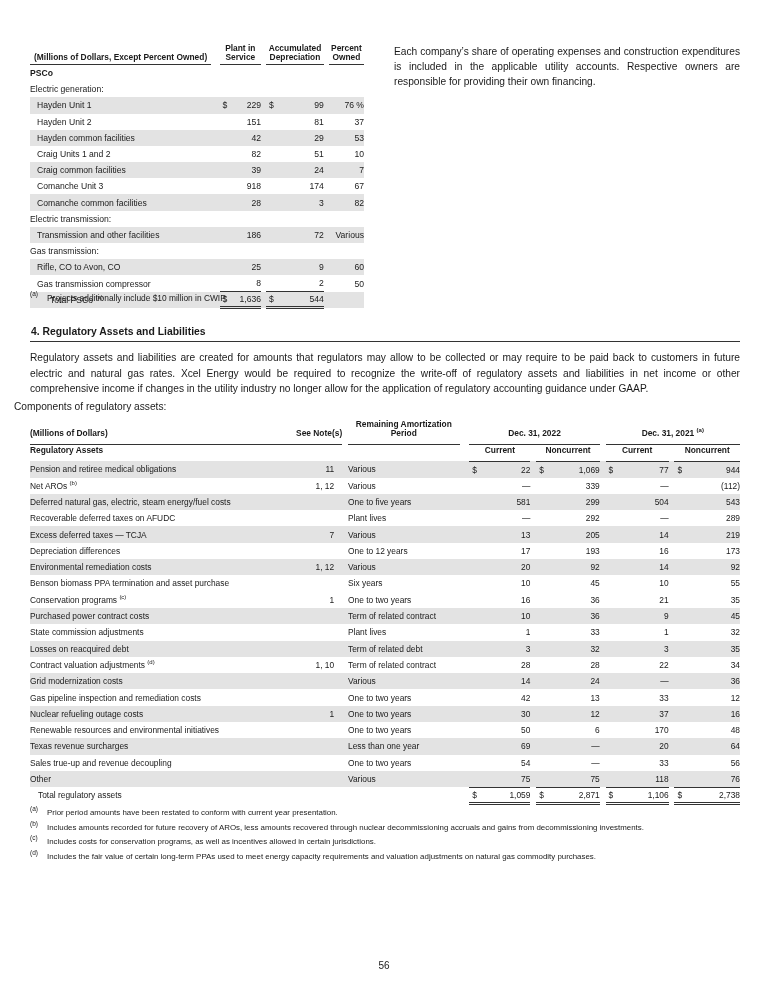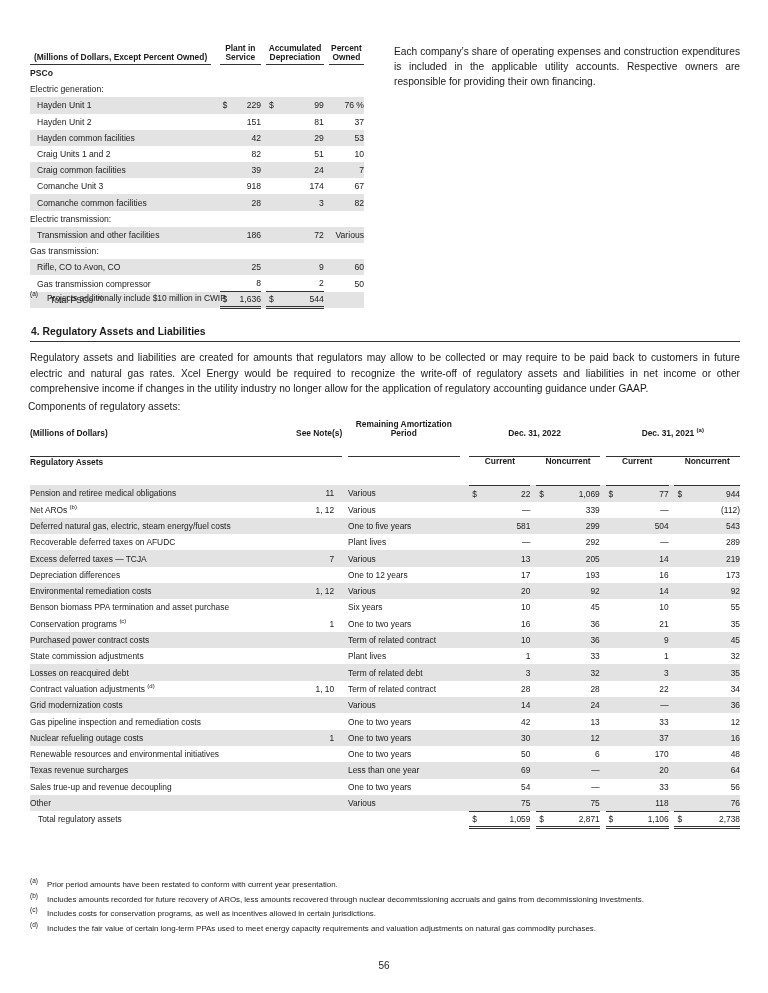--- a/index.html
+++ b/index.html
@@ -28,35 +28,35 @@
   .fn-a-top .mk { position: absolute; left: 0; top: -3px; font-size: 6.5px; }
   .fn-a-top .tx { position: absolute; left: 17px; top: 0; white-space: nowrap; }
 
   
   .right-para { position: absolute; left: 394px; top: 44px; width: 346px; font-size: 10.2px; line-height: 15.2px; text-align: justify; }
 
   
   .sec-head { position: absolute; left: 30px; top: 326px; width: 710px; font-size: 10.4px; font-weight: bold; padding-bottom: 4px; border-bottom: 1.4px solid #333; padding-left: 1px; }
 
   .body-para { position: absolute; left: 30px; top: 350px; width: 710px; font-size: 10.2px; line-height: 15.6px; text-align: justify; }
-  .components { position: absolute; left: 28px; top: 401px; font-size: 10.2px; }
+  .components { position: absolute; left: 14px; top: 401px; font-size: 10.2px; }
 
   
   .ra-table { position: absolute; left: 30px; top: 420px; width: 710px; border-collapse: collapse; font-size: 8.4px; }
   .ra-table td, .ra-table th { padding: 0; height: 16.3px; vertical-align: middle; white-space: nowrap; }
-  .ra-table th { font-weight: bold; line-height: 1.1; vertical-align: bottom; padding-bottom: 18px; }
+  .ra-table th { font-weight: bold; line-height: 1.1; vertical-align: bottom; padding-bottom: 6px; }
   .ra-table tr.shade td.c { background: #e3e3e3; }
   .ra-table .h-left { text-align: left; }
   .ra-table .h-center { text-align: center; }
   .ra-table .h-right { text-align: right; }
   .ra-table .note { text-align: right; padding-right: 8px; }
   .ra-table .period { padding-left: 0; }
   .ra-table .tot-lbl { padding-left: 8px; }
 
-  .fn-list { position: absolute; left: 30px; top: 880px; width: 720px; font-size: 7.9px; }
+  .fn-list { position: absolute; left: 30px; top: 808px; width: 720px; font-size: 7.9px; }
   .fn-row { position: relative; height: 14.5px; }
   .fn-row .mk { position: absolute; left: 0; top: -3px; font-size: 6.5px; }
   .fn-row .tx { position: absolute; left: 17px; top: 0; white-space: nowrap; }
 
   .page-num { position: absolute; left: 0; width: 768px; top: 960px; text-align: center; font-size: 10px; }
 </style>
 </head>
 <body>
 
 <div class="page">

